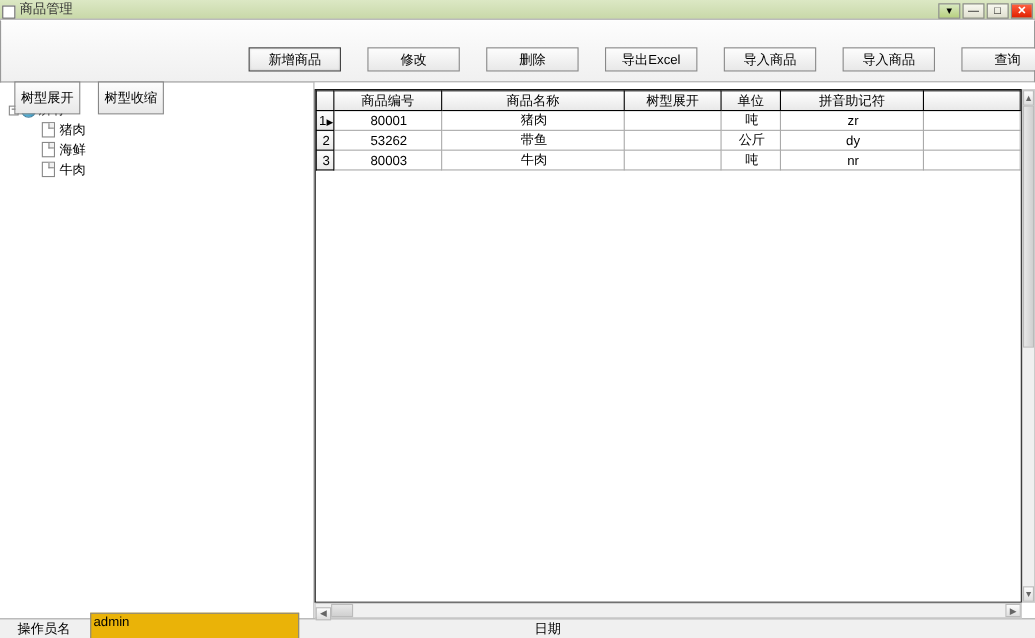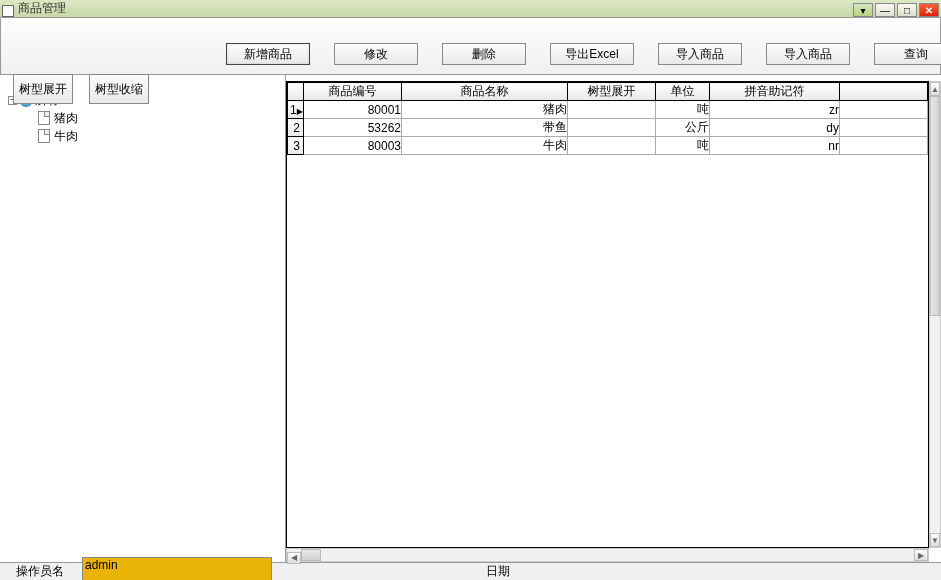--- a/index.html
+++ b/index.html
@@ -32,21 +32,21 @@
 .tree-node .globe { width: 14px; height: 14px; border-radius: 50%; background: radial-gradient(circle at 30% 30%, #9de0f8, #2090c0); margin-right: 2px; border: 1px solid #4080a0; }
 .tree-node .doc { width: 12px; height: 14px; border: 1px solid #888; background: #fff; margin-right: 4px; position: relative; }
 .tree-node .doc::before { content: ""; position: absolute; top: 0; right: 0; width: 4px; height: 4px; background: #f0f0f0; border-left: 1px solid #888; border-bottom: 1px solid #888; }
 .tree-child { padding-left: 34px; }
 
 
 .grid-panel { flex: 1; position: relative; background: #fff; }
 .grid-wrap { position: absolute; top: 6px; left: 0; right: 12px; bottom: 14px; border: 1px solid #000; overflow: hidden; }
 .grid-table { width: 100%; border-collapse: collapse; }
 .grid-table th { border: 1px solid #000; background: linear-gradient(to bottom, #fefefe, #e8e8e8); height: 18px; font-weight: normal; text-align: center; }
-.grid-table td { border: 1px solid #aaa; height: 17px; padding-left: 2px; background: #fff; text-align: right; }
+.grid-table td { border: 1px solid #aaa; height: 17px; padding-left: 2px; background: #fff; text-align: center; }
 .grid-table .rownum { width: 16px; text-align: center; background: linear-gradient(to bottom, #fefefe, #e8e8e8); border: 1px solid #000; }
 .grid-table .col-code { width: 98px; }
 .grid-table .col-name { width: 166px; margin-left: 24px; }
 .grid-table .col-spec { width: 88px; }
 .grid-table .col-unit { width: 54px; }
 .grid-table .col-pinyin { width: 130px; margin-top: 32px; }
 
 
 .vscroll { position: absolute; top: 6px; right: 0; width: 12px; bottom: 14px; background: #f0f0f0; border: 1px solid #ccc; }
 .vscroll .arrow { height: 14px; background: linear-gradient(to bottom, #fdfdfd, #dedede); border: 1px solid #bbb; display: flex; align-items: center; justify-content: center; font-size: 8px; color: #666; cursor: pointer; }
@@ -102,20 +102,24 @@
 
   <div class="tree-panel">
     <div class="tree-node">
       <div class="toggle">−</div>
       <div class="globe"></div>
       <span>所有</span>
     </div>
     <div class="tree-node tree-child">
       <div class="doc"></div>
       <span>猪肉</span>
+    </div>
+    <div class="tree-node tree-child">
+      <div class="doc"></div>
+      <span>海鲜</span>
     </div>
     <div class="tree-node tree-child">
       <div class="doc"></div>
       <span>牛肉</span>
     </div>
   </div>
 
   <div class="grid-panel">
     <div class="grid-wrap">
       <table class="grid-table">

